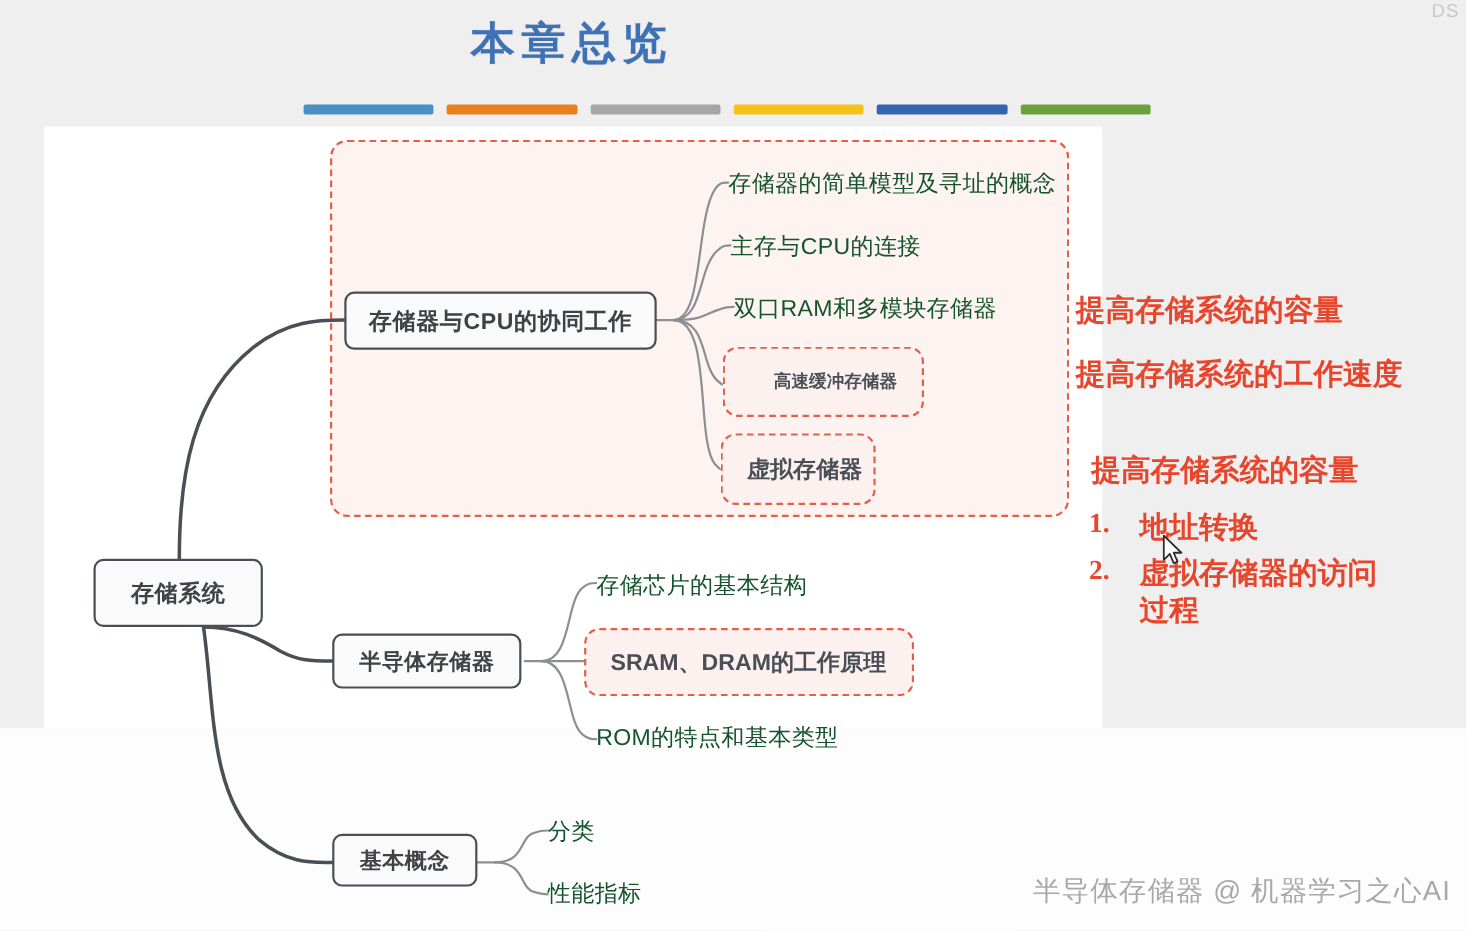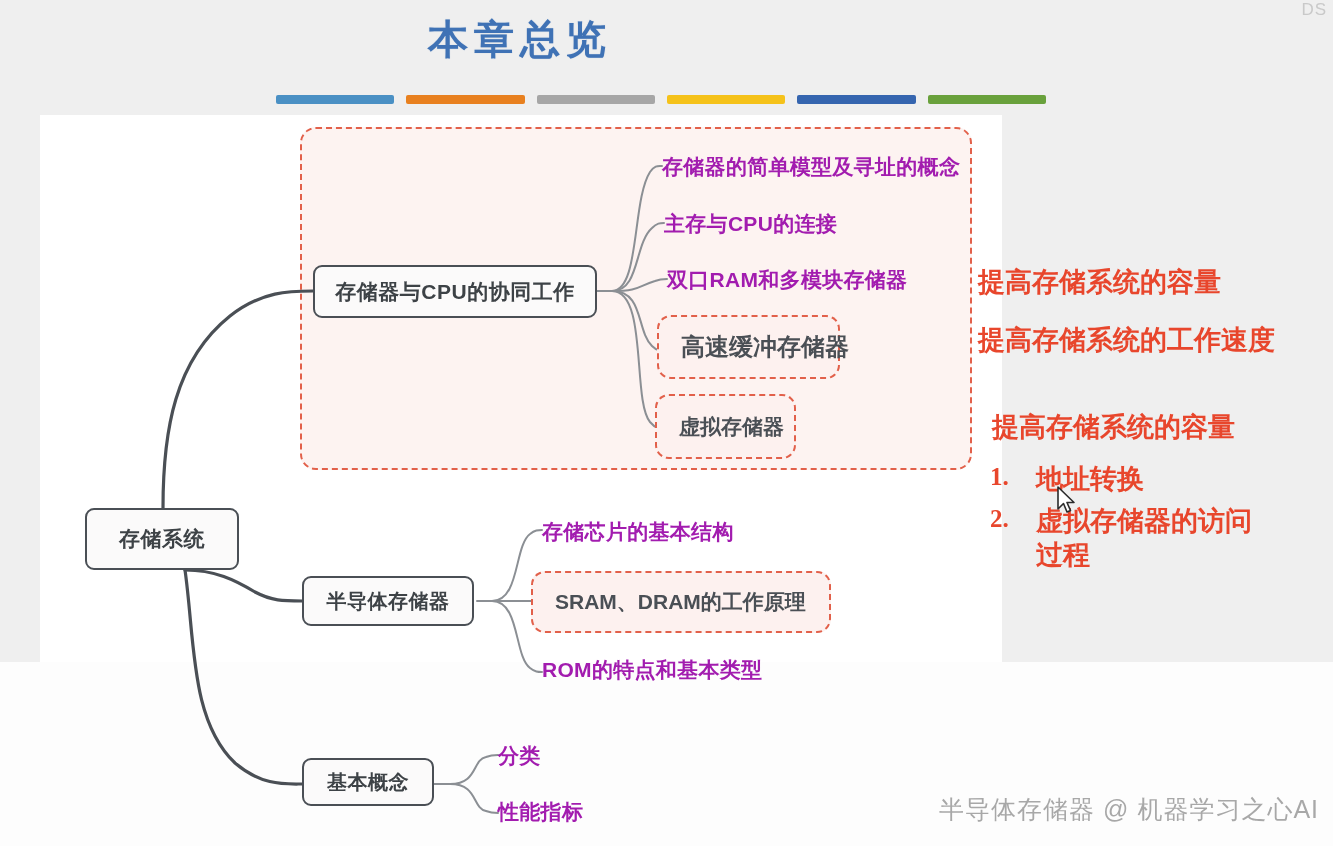--- a/index.html
+++ b/index.html
@@ -33,21 +33,21 @@
   
   #map{position:absolute;left:0;top:0;width:1333px;height:846px;}
   .node{
     position:absolute;box-sizing:border-box;
     border:2.5px solid #4a4f55;border-radius:9px;background:#fbfafa;
     color:#3d4246;font-weight:700;
     display:flex;align-items:center;justify-content:center;
     letter-spacing:.5px;
   }
   .leaf{
-    position:absolute;color:#a21caf;font-weight:700;white-space:nowrap;
+    position:absolute;color:#14532d;font-weight:400;white-space:nowrap;
     letter-spacing:.3px;
   }
   .dashbox{
     position:absolute;box-sizing:border-box;
     border:2.4px dashed #e2604a;border-radius:14px;background:#fdf1ef;
     color:#4a4f55;font-weight:700;
     display:flex;align-items:center;white-space:nowrap;
   }
   #region-highlight{
     position:absolute;left:300px;top:127px;width:672px;height:343px;
@@ -136,21 +136,21 @@
   </div>
 
   <div class="node" style="left:302px;top:758px;width:132px;height:48px;font-size:20px;">
     <span>基本概念</span>
   </div>
 
   <div class="leaf" style="left:662px;top:153px;font-size:21px;">存储器的简单模型及寻址的概念</div>
   <div class="leaf" style="left:664px;top:210px;font-size:21px;">主存与CPU的连接</div>
   <div class="leaf" style="left:667px;top:266px;font-size:21px;">双口RAM和多模块存储器</div>
 
-  <div class="dashbox" style="left:657px;top:315px;width:183px;height:64px;font-size:24px;padding-left:22px;">
+  <div class="dashbox" style="left:657px;top:315px;width:183px;height:64px;font-size:16px;padding-left:22px;justify-content:center;">
     <span>高速缓冲存储器</span>
   </div>
 
   <div class="dashbox" style="left:655px;top:394px;width:141px;height:65px;font-size:21px;padding-left:22px;">
     <span>虚拟存储器</span>
   </div>
 
   <div class="leaf" style="left:542px;top:518px;font-size:21px;">存储芯片的基本结构</div>
 
   <div class="dashbox" style="left:531px;top:571px;width:300px;height:62px;font-size:21px;padding-left:22px;text-align:center;">

